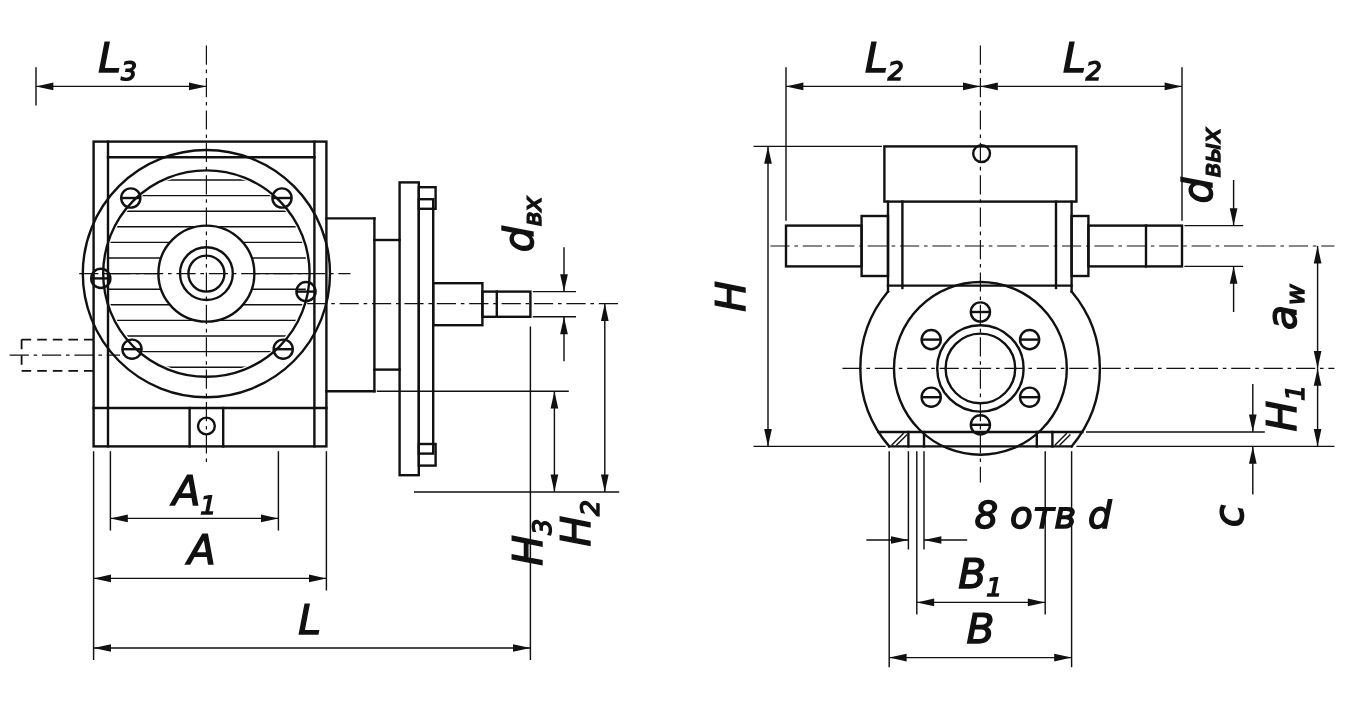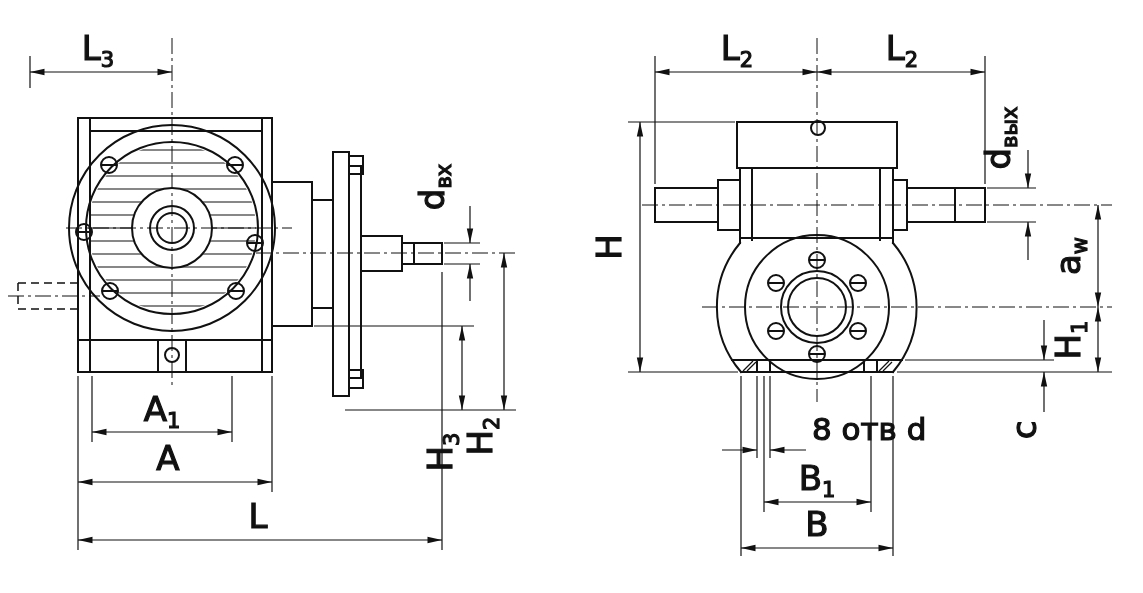--- a/index.html
+++ b/index.html
@@ -1,16 +1,16 @@
 <!DOCTYPE html>
 <html><head>
 <meta charset="utf-8">
 <style>
   html,body{margin:0;padding:0;background:#ffffff;}
-  .stage{width:1143px;height:593px;background:#fff;position:relative;overflow:hidden;}
+  .stage{width:1143px;height:593px;background:#fff;position:relative;overflow:hidden;font-style:italic;}
   .drawing{font-family:"DejaVu Sans", sans-serif;}
   .ol{stroke:#111111;stroke-width:2;fill:none;stroke-linecap:square;}
   .thin{stroke:#111111;stroke-width:1.2;fill:none;}
   .cl{stroke:#111111;stroke-width:1;fill:none;stroke-dasharray:16 4 3 4;}
   .hl{stroke:#111111;stroke-width:1.5;fill:none;stroke-dasharray:8 5;}
   .fw{fill:#ffffff;}
   .lbl{font-size:34px;fill:#111111;}
   .lbl2{font-size:31px;fill:#111111;}
   .sub{font-size:21px;}
 </style>

